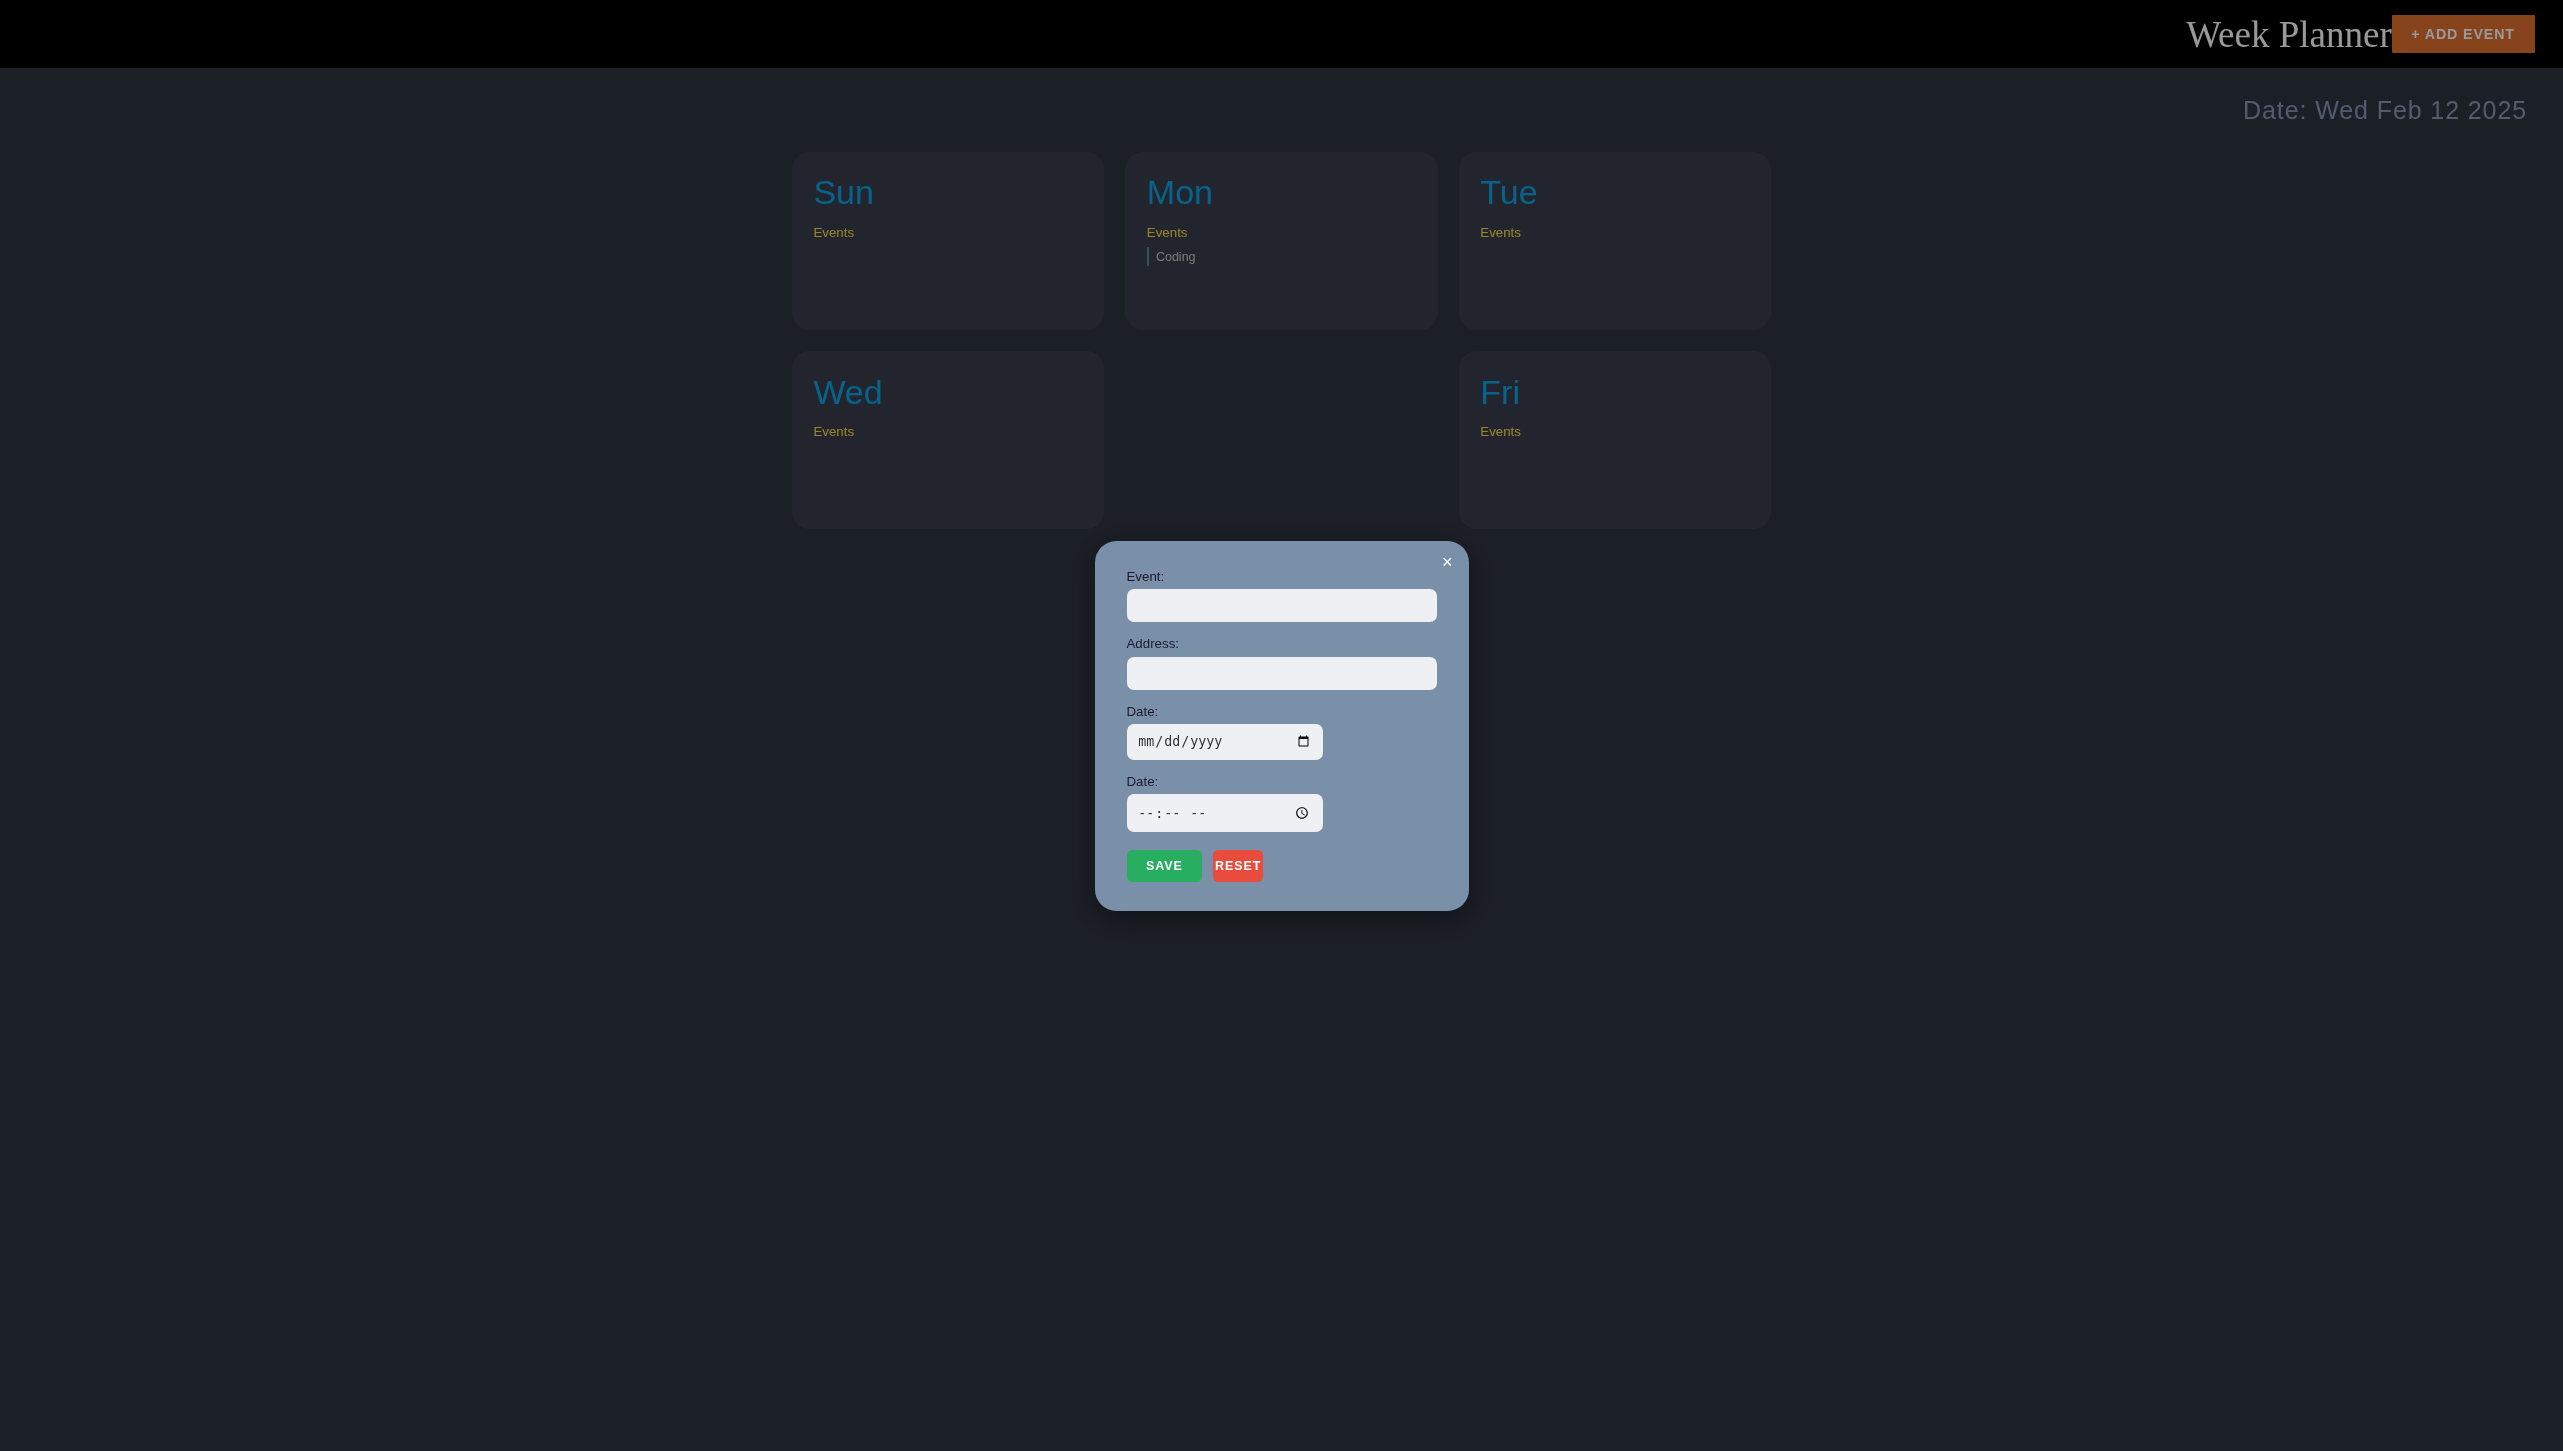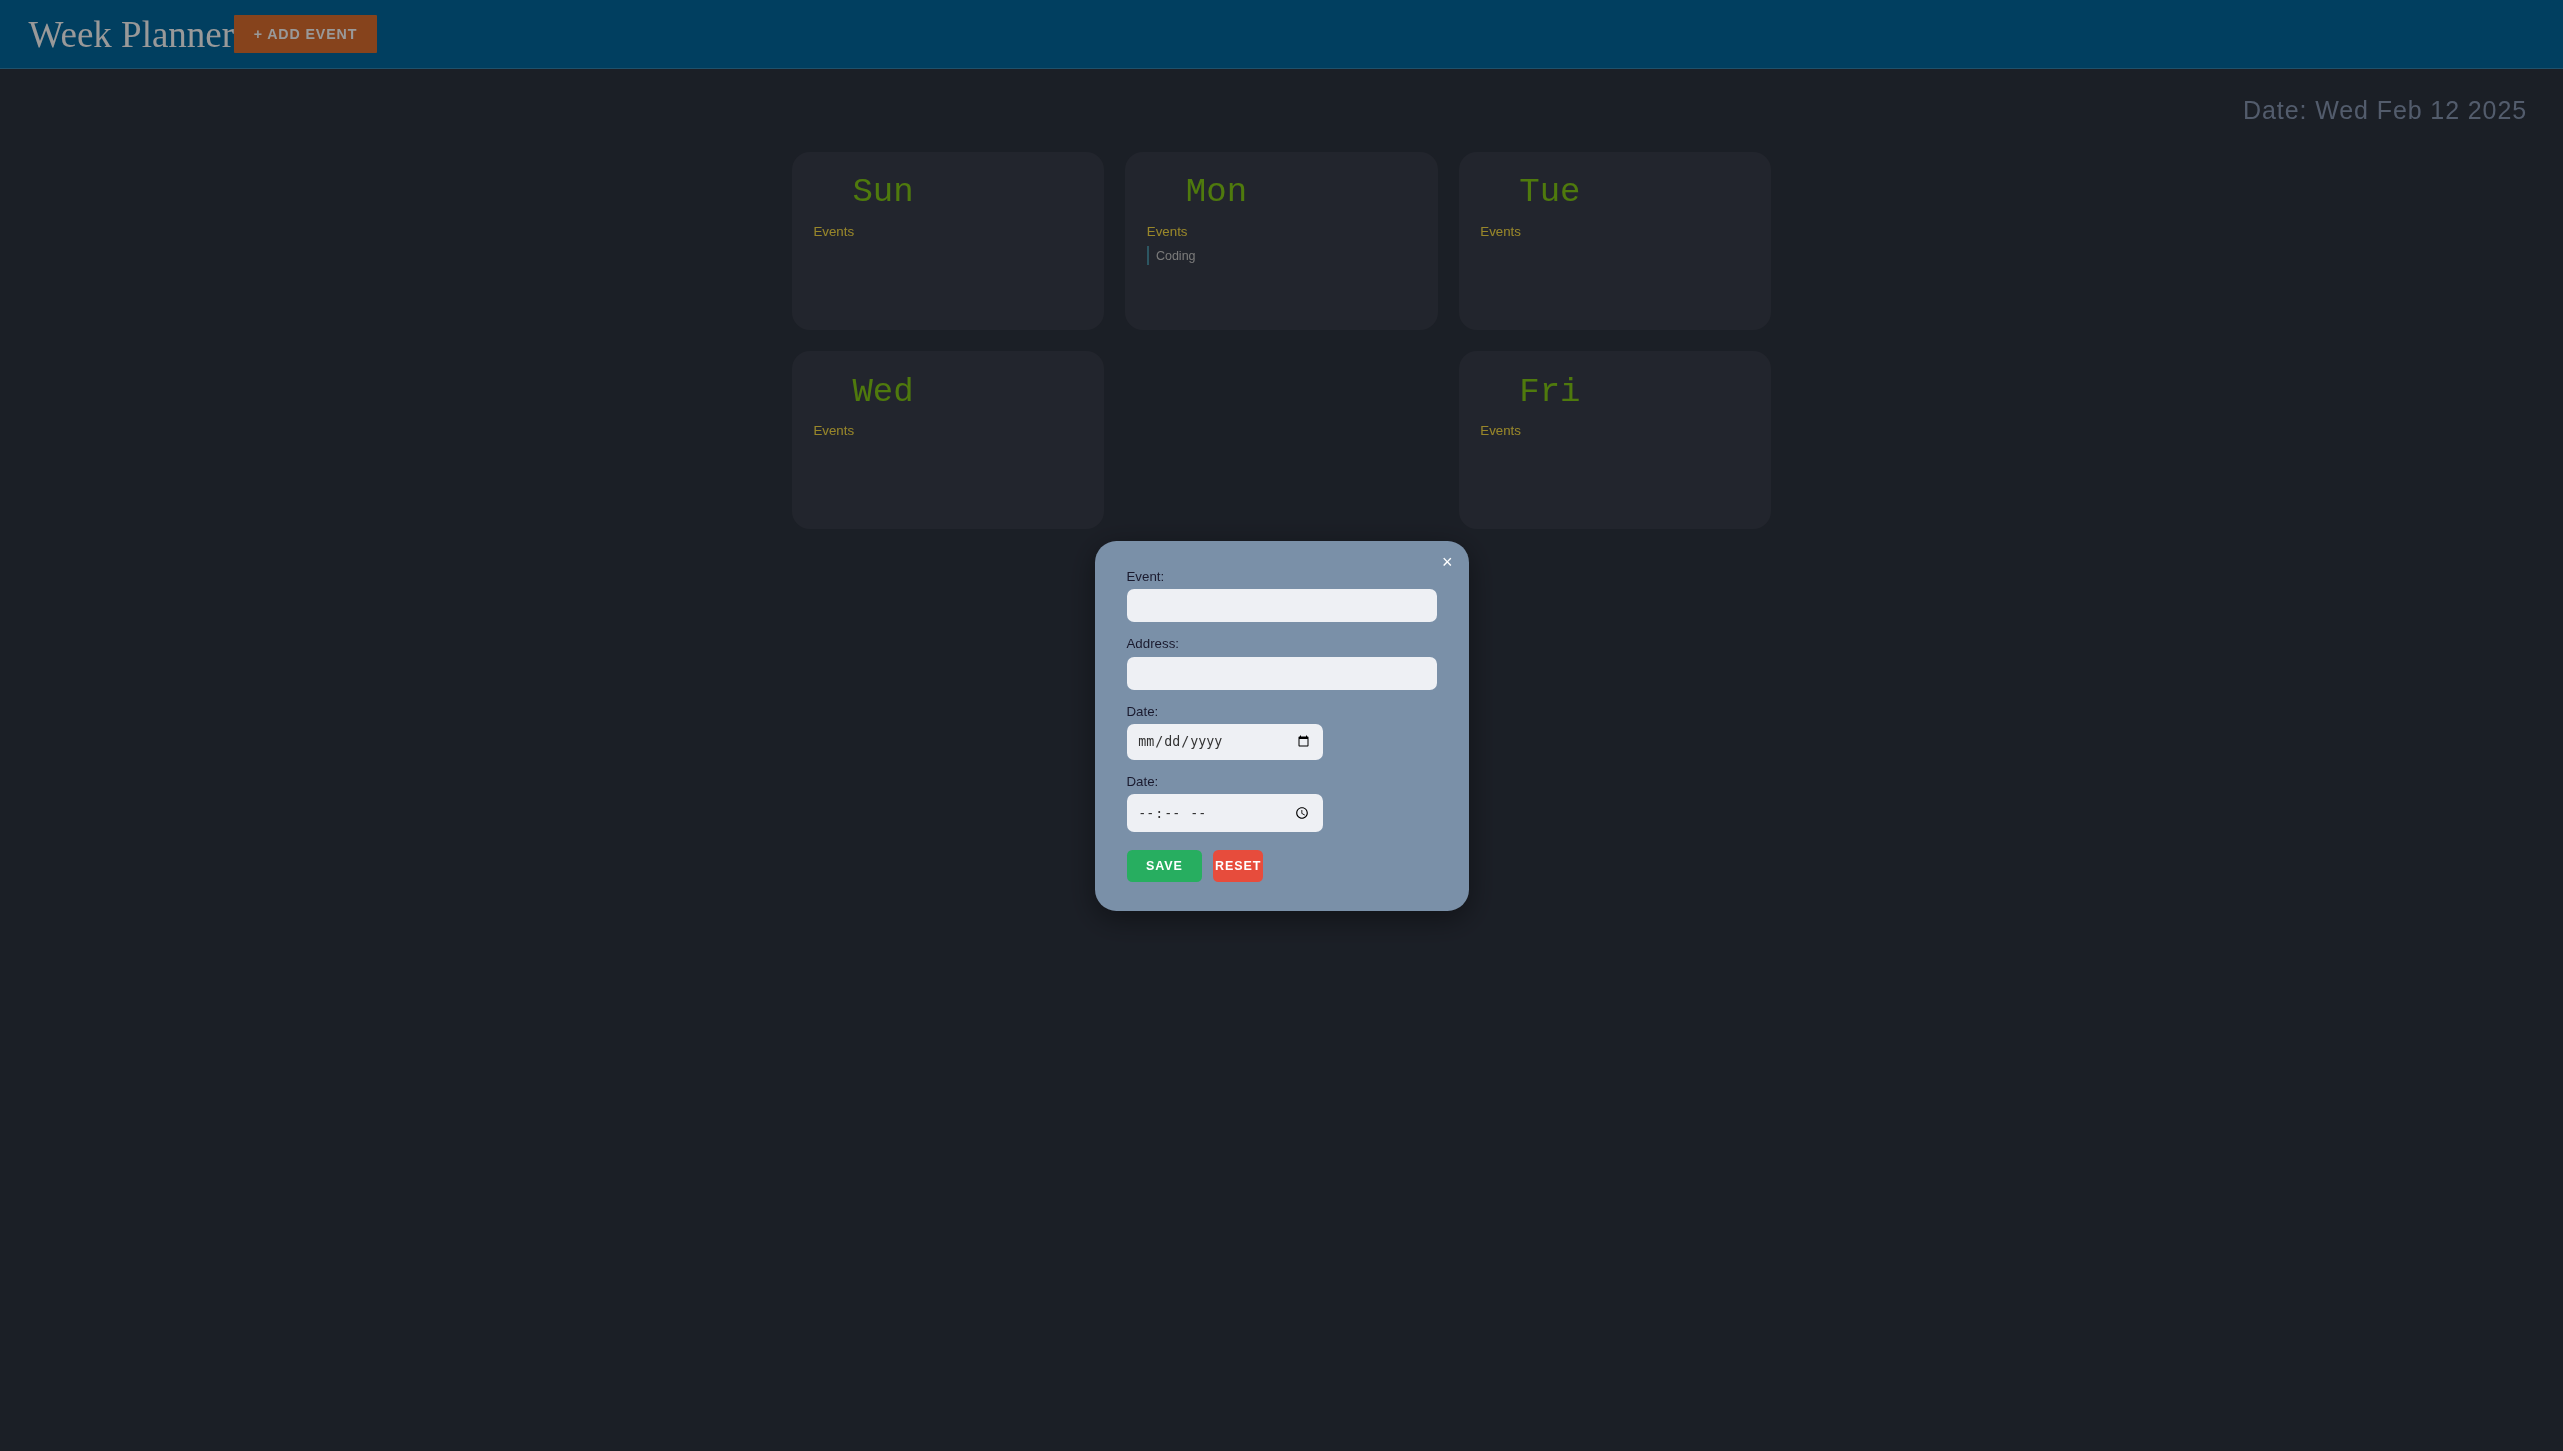--- a/index.html
+++ b/index.html
@@ -10,24 +10,24 @@
 
     body {
       font-family: Arial, sans-serif;
       background-color: #2e3440;
       min-height: 100vh;
       overflow: hidden;
     }
 
     
     .header {
-      background-color: #0369a1;
+      background-color: #000000;
       display: flex;
       align-items: center;
-      justify-content: flex-start;
+      justify-content: flex-end;
       padding: 12.5px 28.5px;
       border-bottom: 1.8px solid #ffffff33;
     }
 
     .app-title {
       font-family: 'Brush Script MT', cursive;
       font-size: 37px;
       color: #ffffff;
       font-weight: normal;
     }
@@ -70,25 +70,24 @@
 
     .day-card {
       background-color: #3a3f4b;
       border-radius: 18px;
       padding: 21.4px;
       min-height: 178px;
       position: relative;
     }
 
     .day-name {
-      font-family: Liberation Mono, monospace;
+      font-family: Liberation Sans, sans-serif;
       font-size: 34px;
-      color: #84cc16;
+      color: #0ea5e9;
       margin-bottom: 12.5px;
-      margin-left: 39px;
     }
 
     .events-label {
       color: #fde047;
       font-size: 13.3px;
       margin-bottom: 7.1px;
     }
 
     .event-item {
       color: #cccccc;

